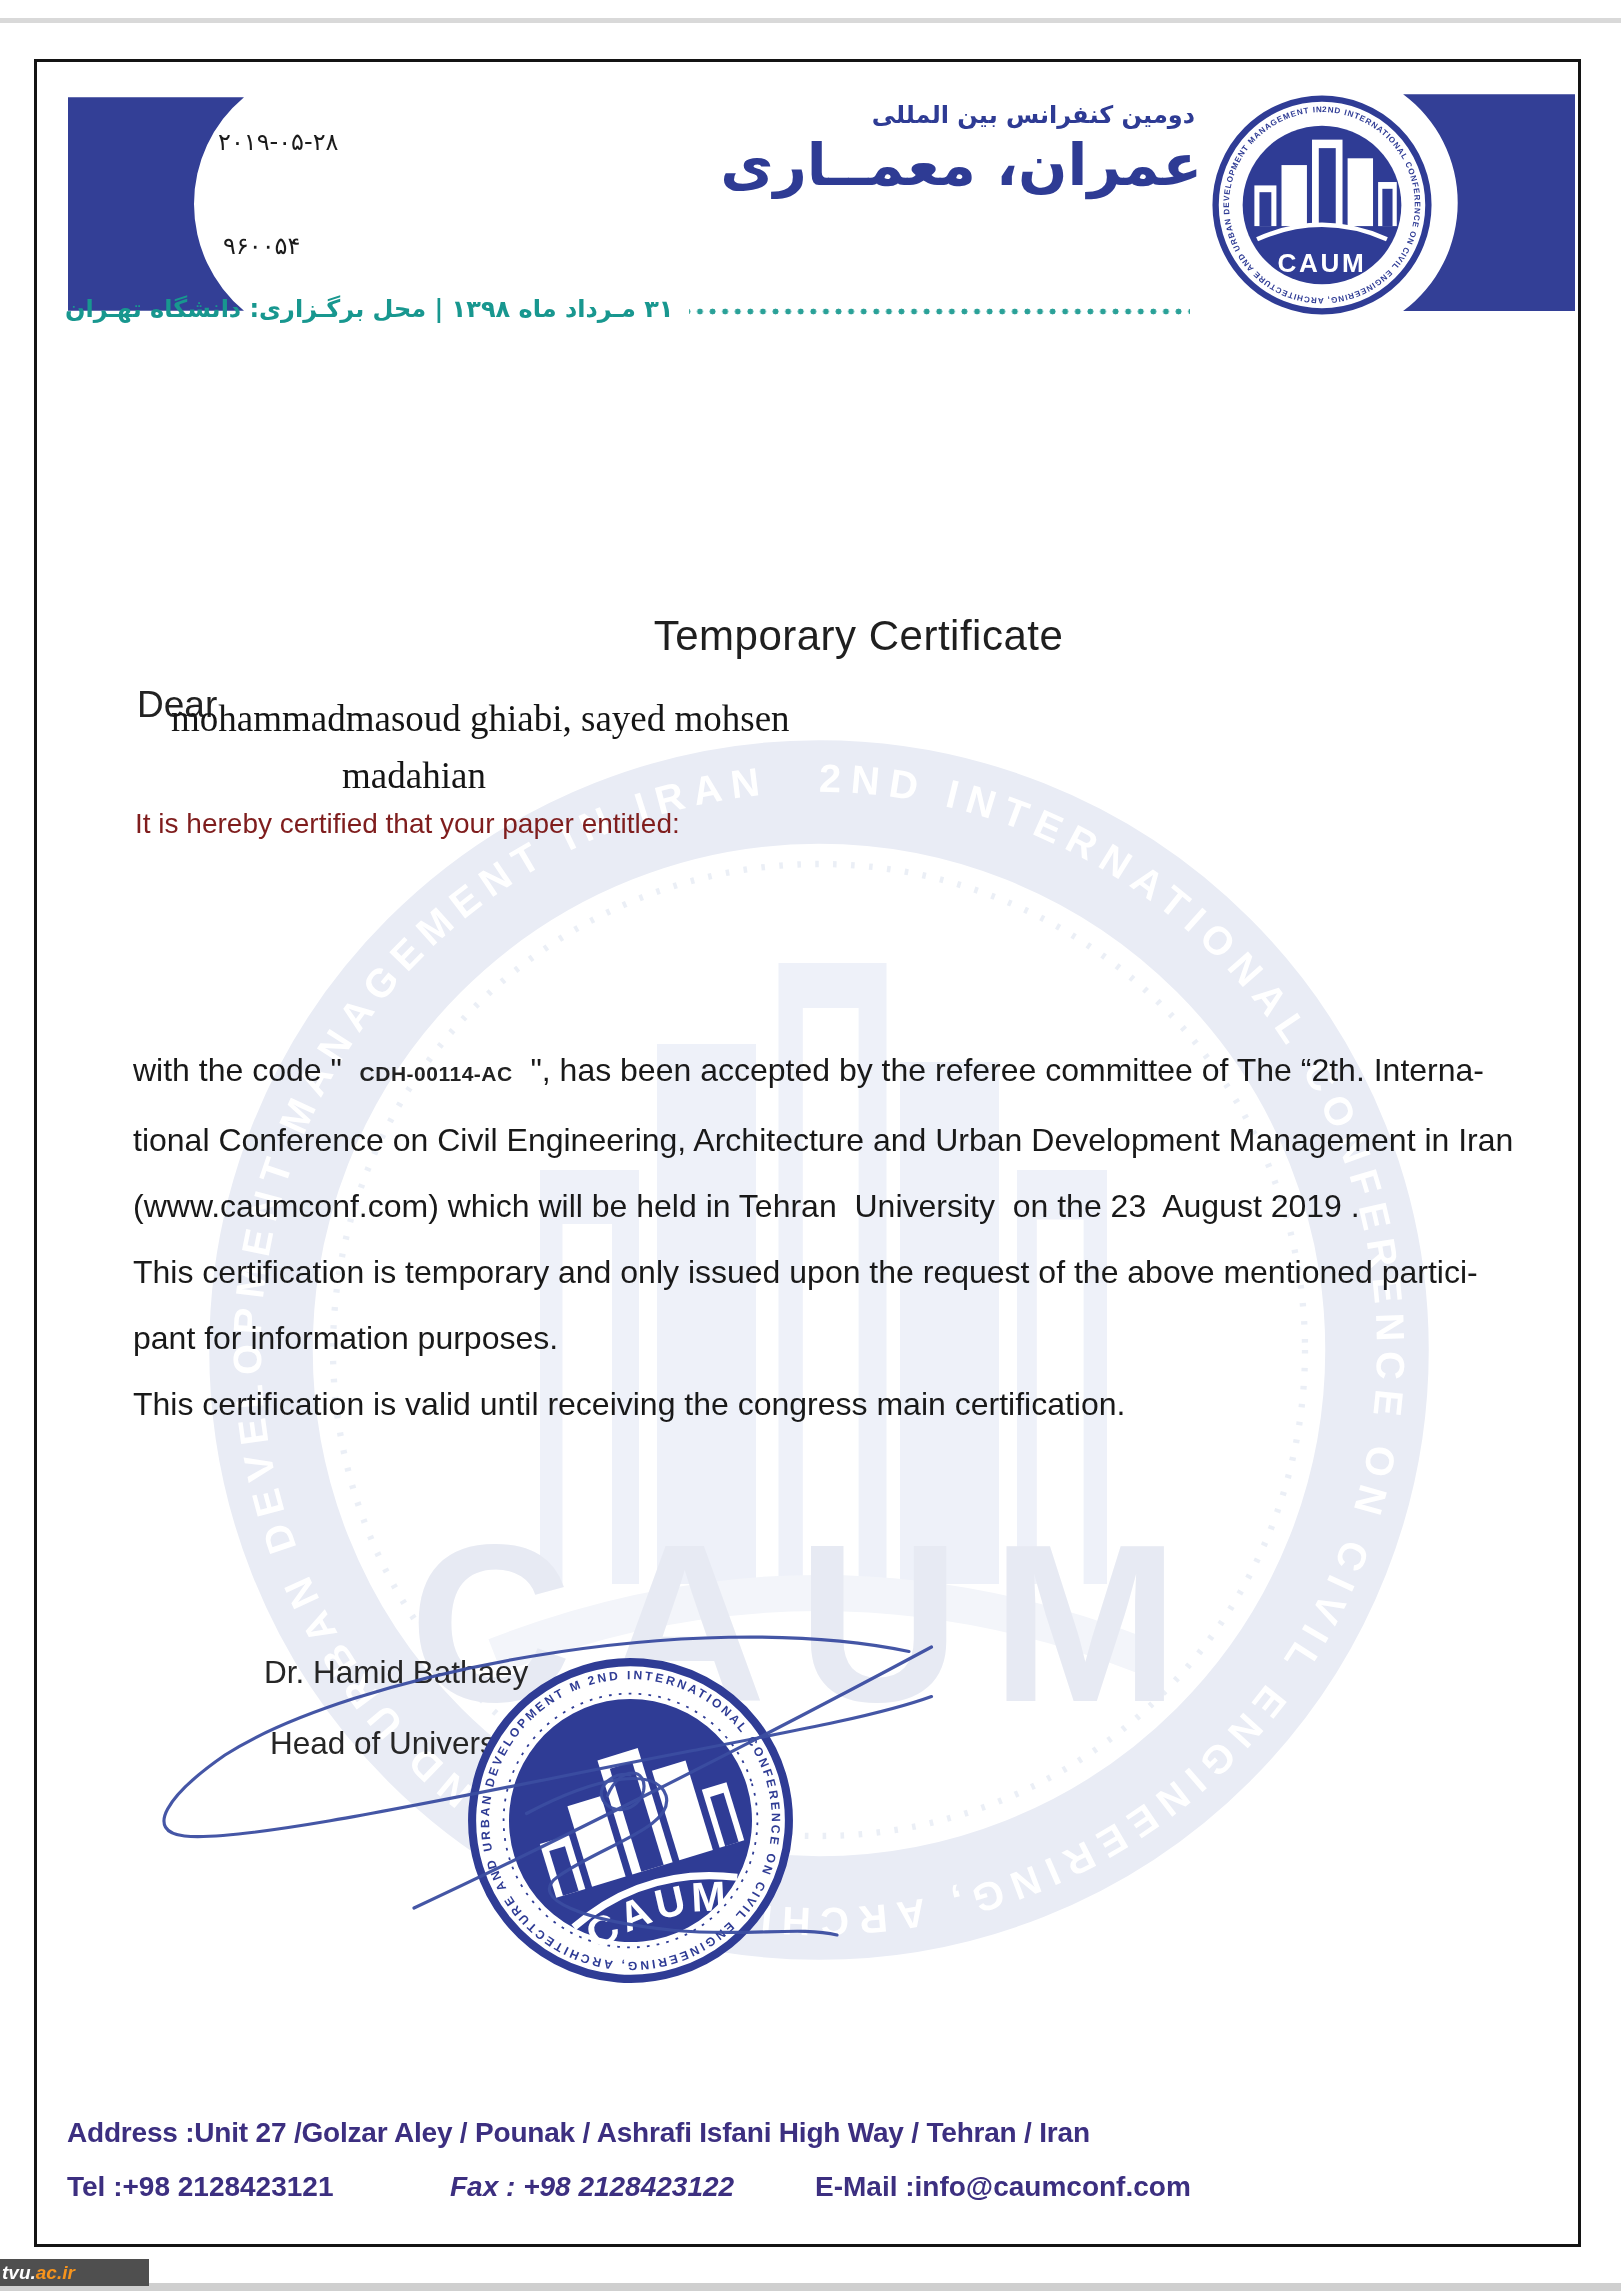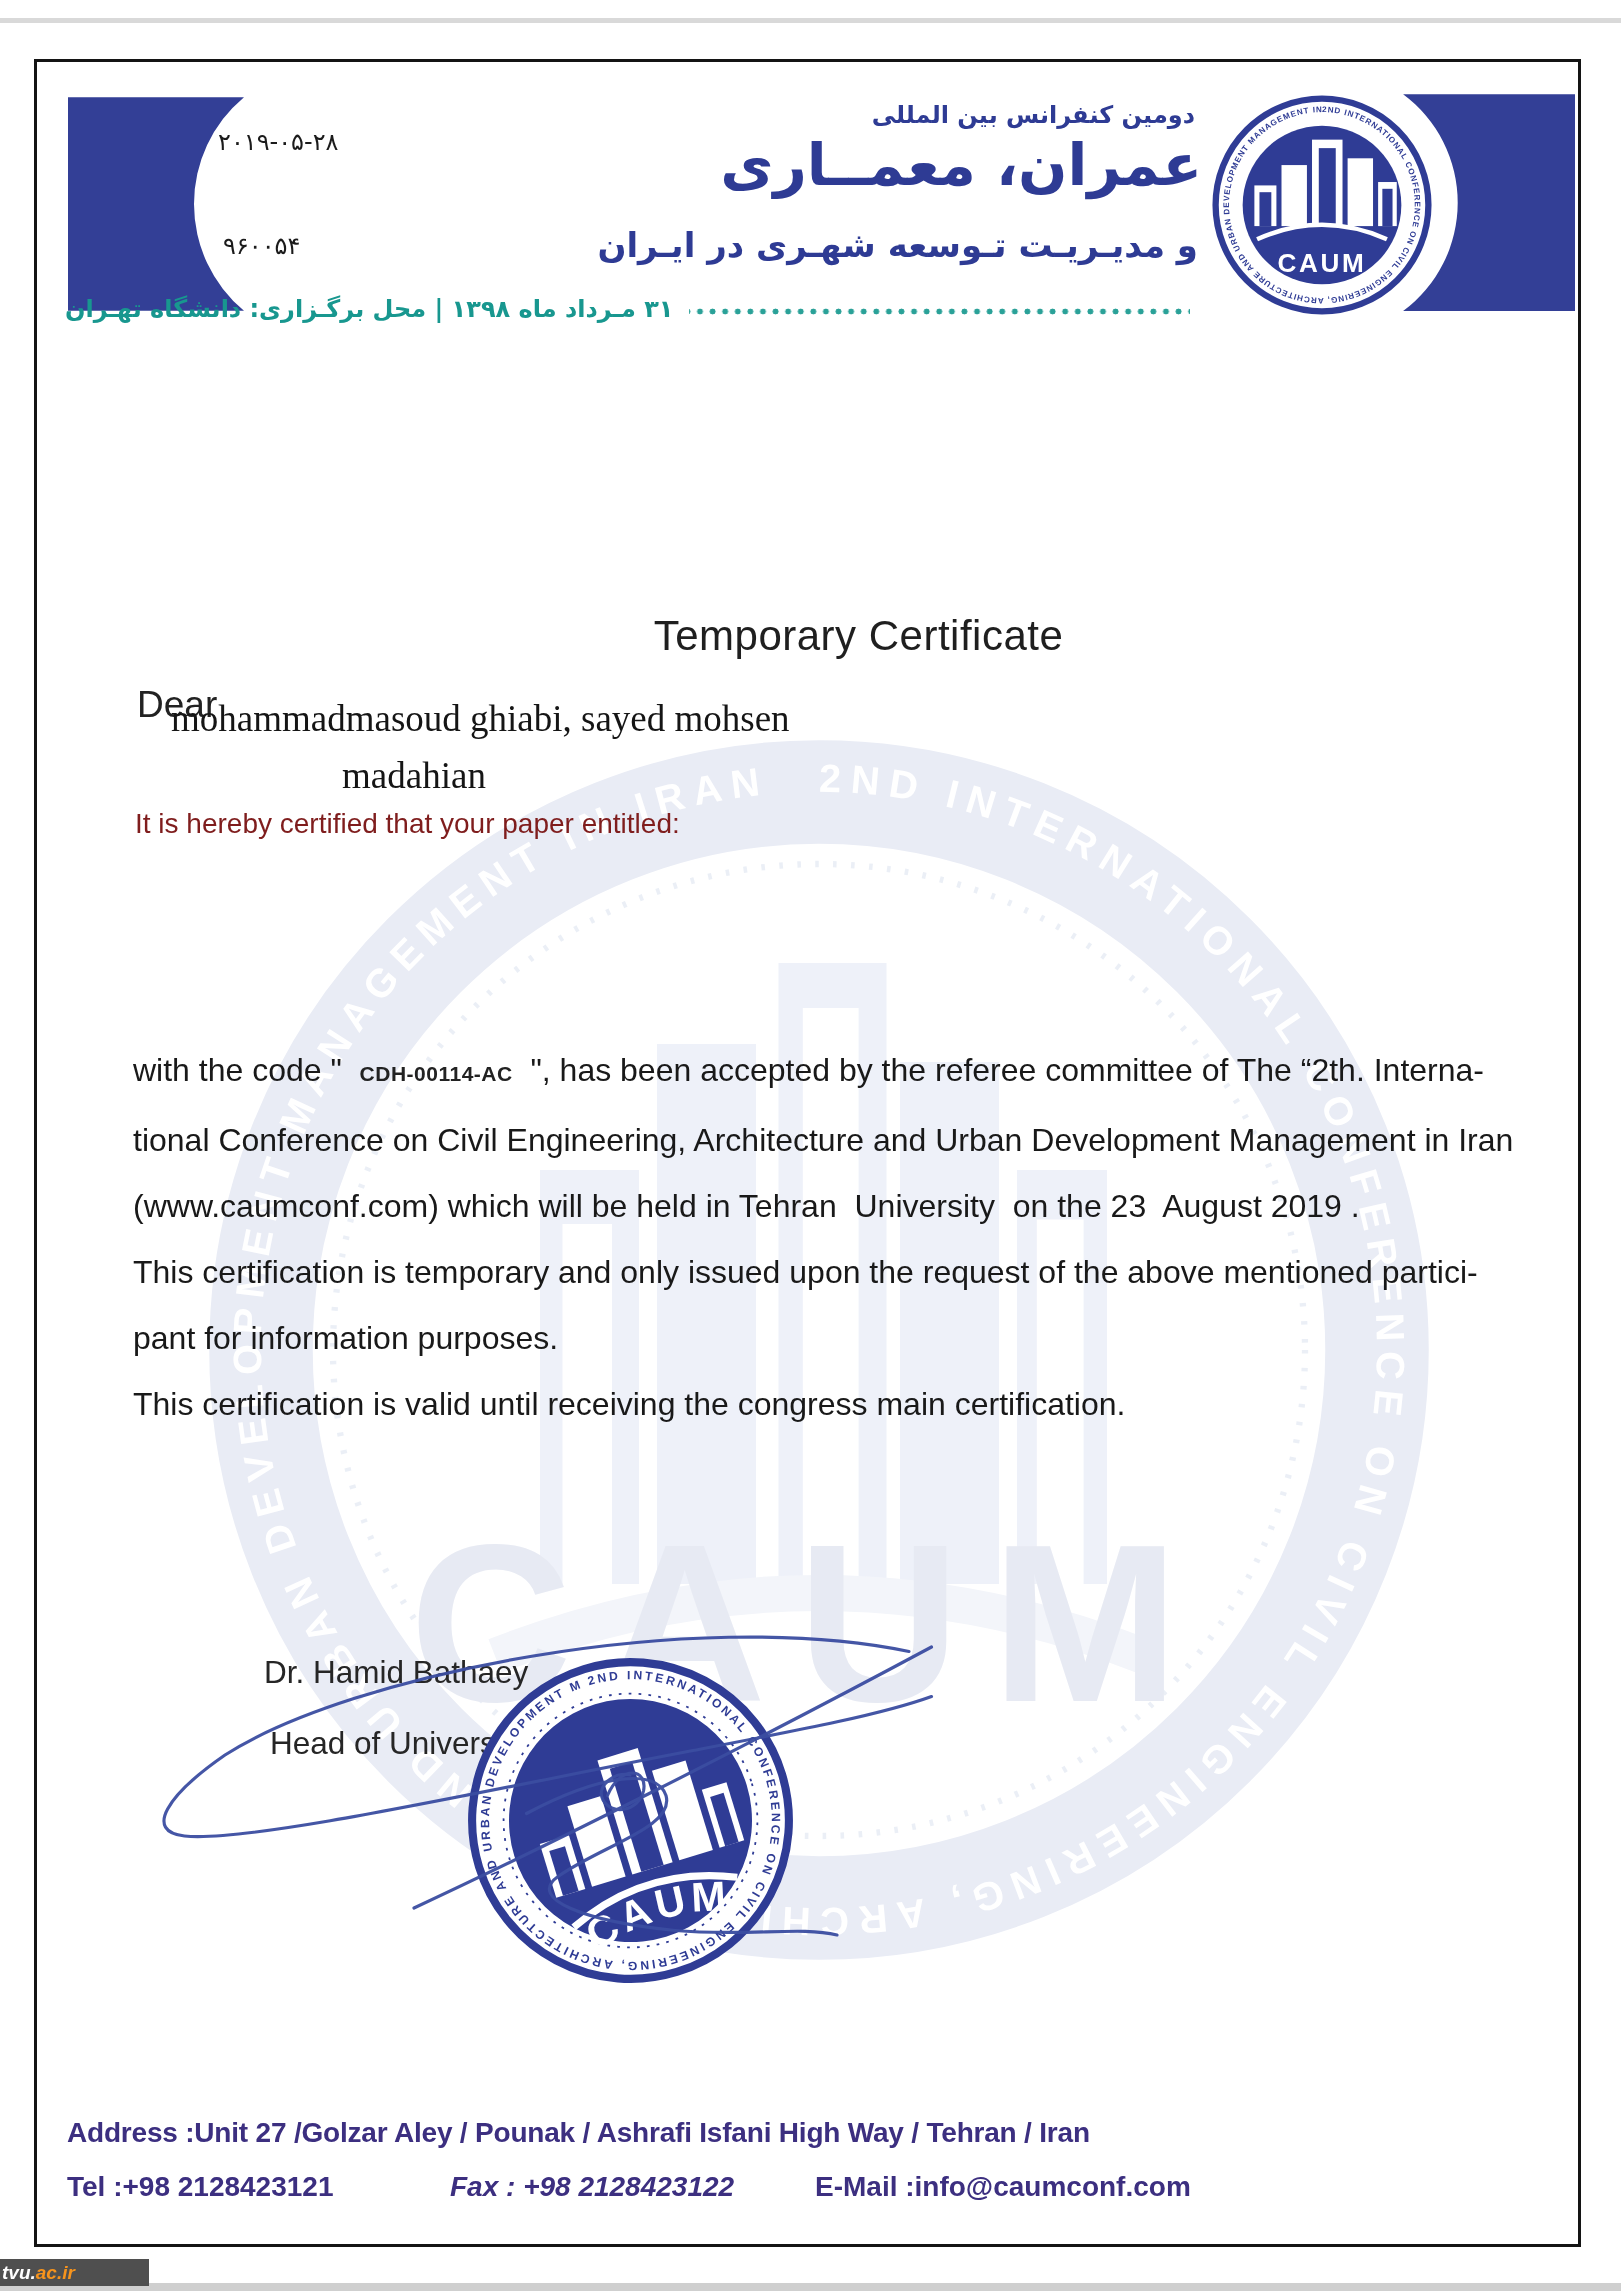--- a/index.html
+++ b/index.html
@@ -63,21 +63,20 @@
 
   <svg class="abs shape-left" width="176" height="214" viewBox="0 0 196 238">
     <path d="M0 0 H196 A155 155 0 0 0 196 238 H0 Z" fill="#333f96"></path>
   </svg>
 
   <div class="abs hdr-date" dir="ltr">۲۰۱۹-۰۵-۲۸</div>
   <div class="abs hdr-num" dir="ltr">۹۶۰۰۵۴</div>
 
   <div class="abs fa fa1">دومین کنفرانس بین المللی</div>
   <div class="abs fa fa2">عمران، معمــاری</div>
-  <div class="abs fa fa3">و مدیـریـت تـوسعه شهـری در ایـران</div>
 
   <svg class="abs shape-right" width="369" height="220" viewBox="0 0 410 244">
     <path d="M410 0 L219 0 A150 150 0 0 1 219 241 L410 241 Z" fill="#333f96"></path>
   </svg>
 
   <svg class="abs seal-header" width="220" height="220" viewBox="0 0 244 244">
     <defs>
       <path id="ringA" d="M 122 19 a 103 103 0 1 1 -0.1 0" fill="none"></path>
     </defs>
     <circle cx="122" cy="122" r="118" fill="#ffffff" stroke="#2f3c95" stroke-width="7"></circle>

